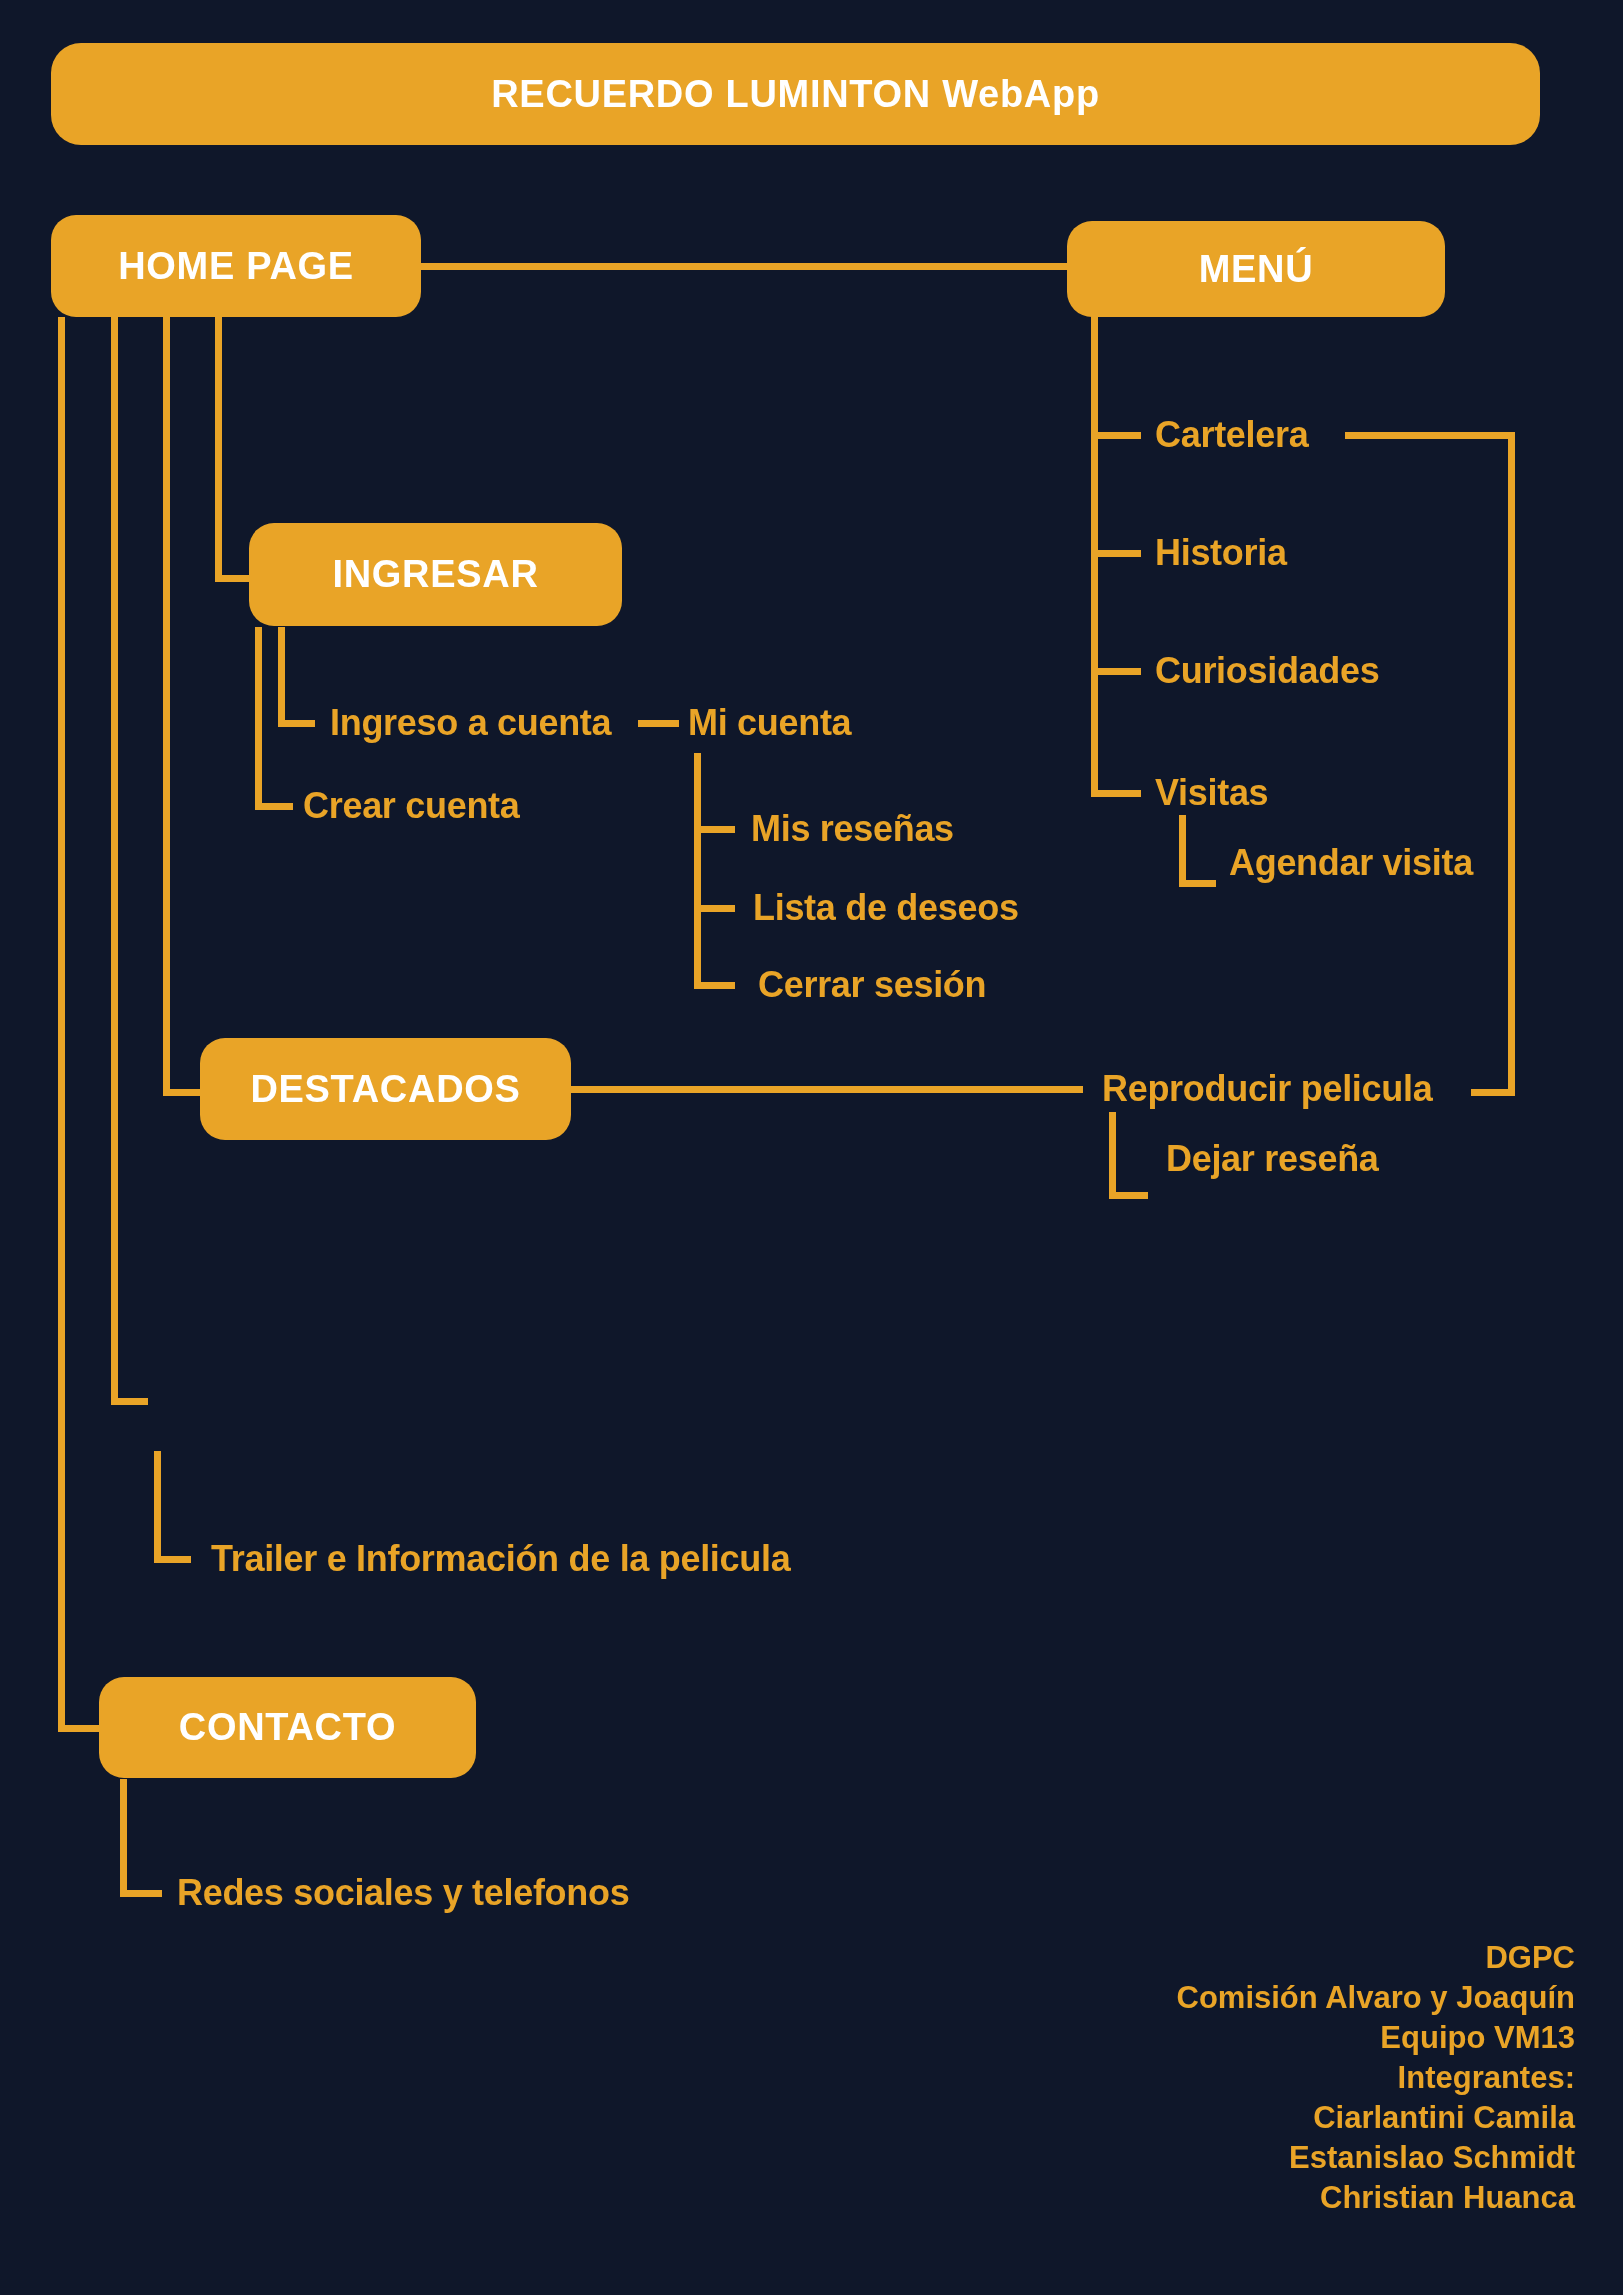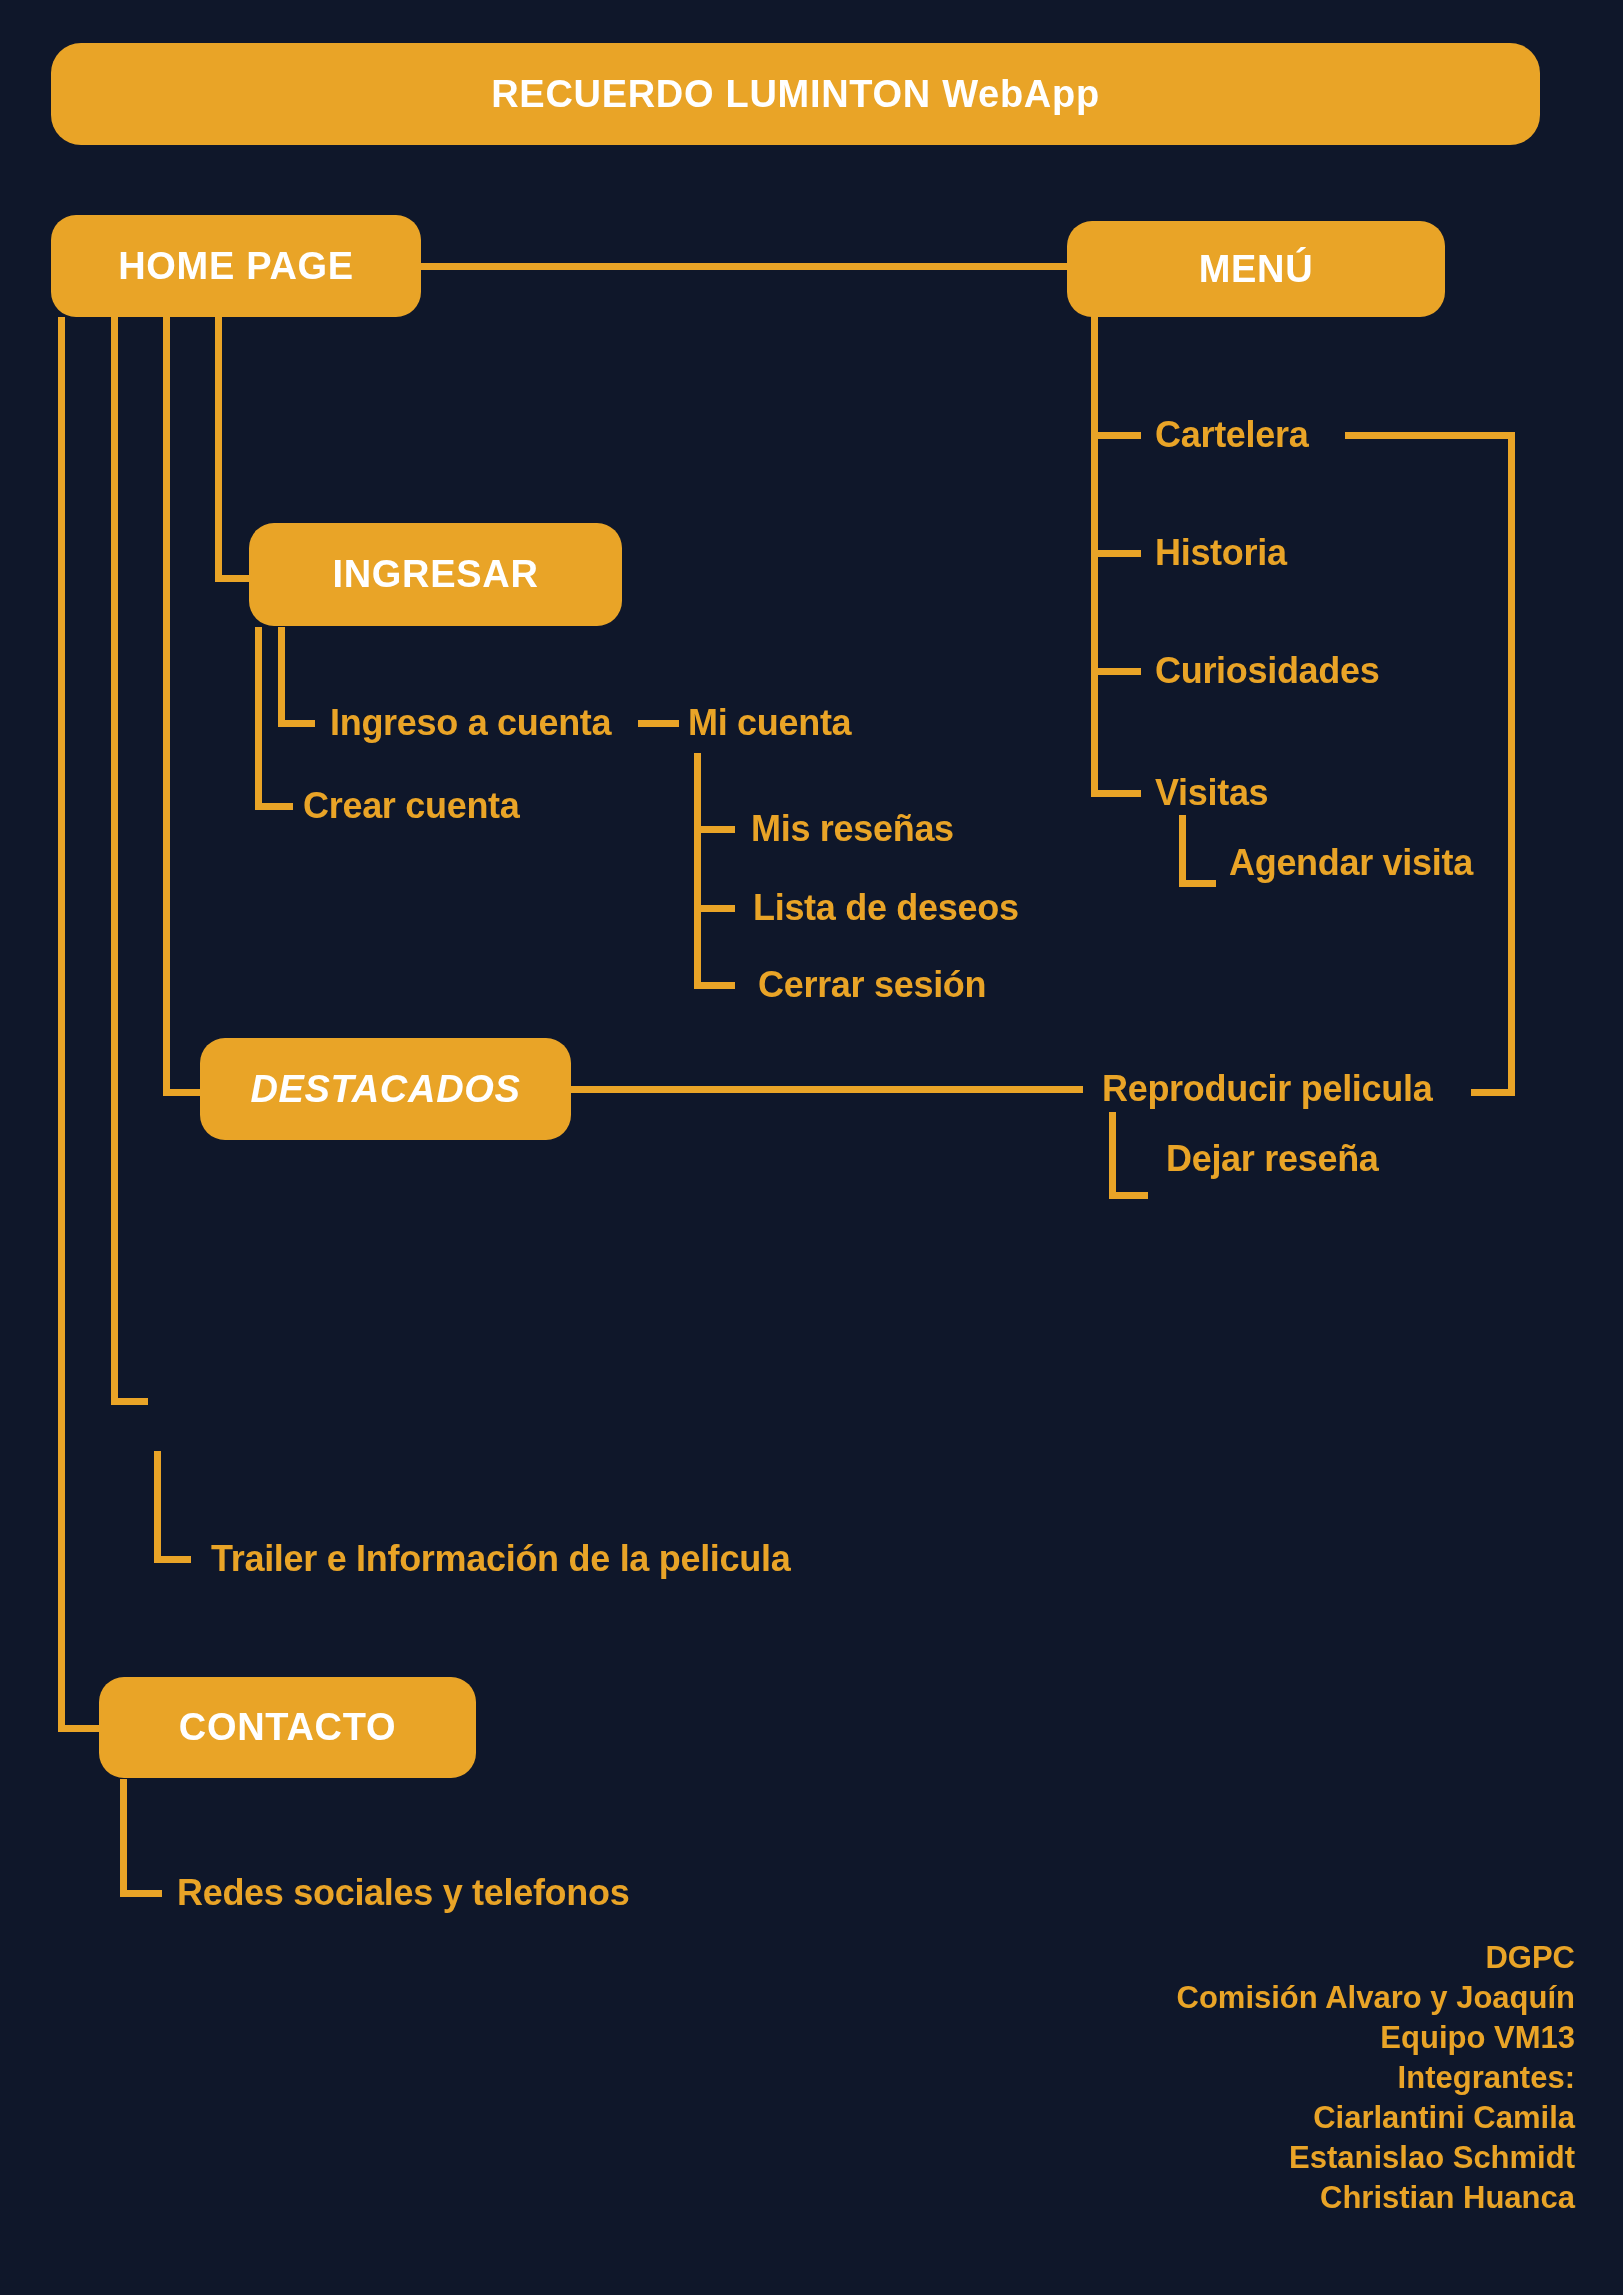--- a/index.html
+++ b/index.html
@@ -41,21 +41,21 @@
   </div>
 
   <div class="box" style="left:1067px; top:221px; width:378px; height:96px;">
     <span>MENÚ</span>
   </div>
 
   <div class="box" style="left:249px; top:523px; width:373px; height:103px;">
     <span>INGRESAR</span>
   </div>
 
-  <div class="box" style="left:200px; top:1038px; width:371px; height:102px;font-style:italic;">
+  <div class="box" style="left:200px; top:1038px; width:371px; height:102px;">
     <span>DESTACADOS</span>
   </div>
 
 
   <div class="box" style="left:99px; top:1677px; width:377px; height:101px;">
     <span>CONTACTO</span>
   </div>
 
   <div class="ln" style="left:421px; top:263px; width:646px; height:6.5px;"></div>
 

